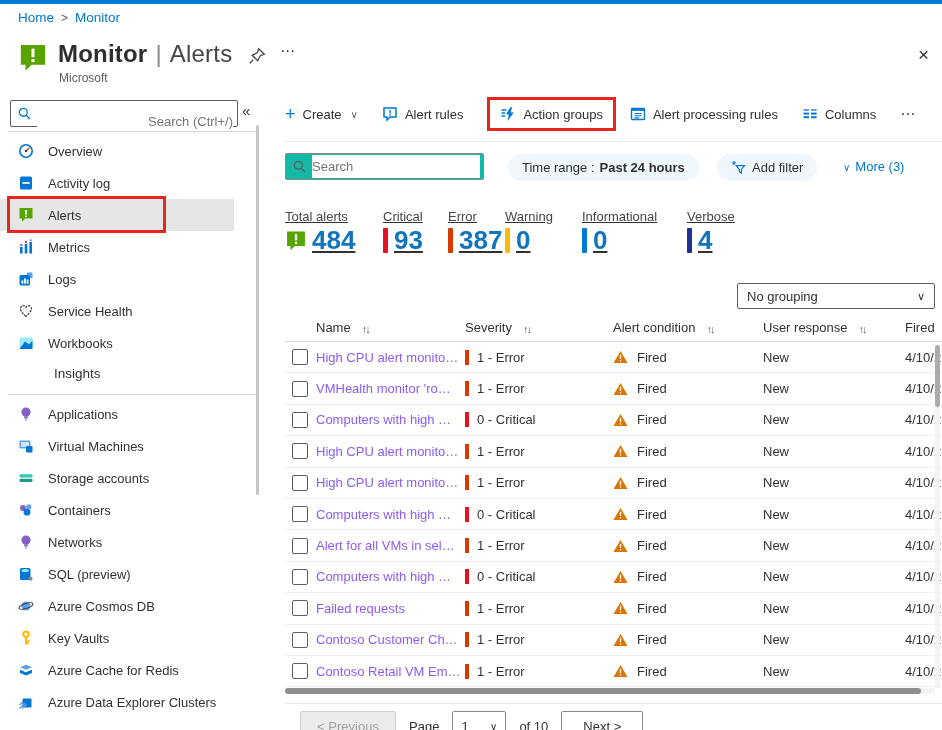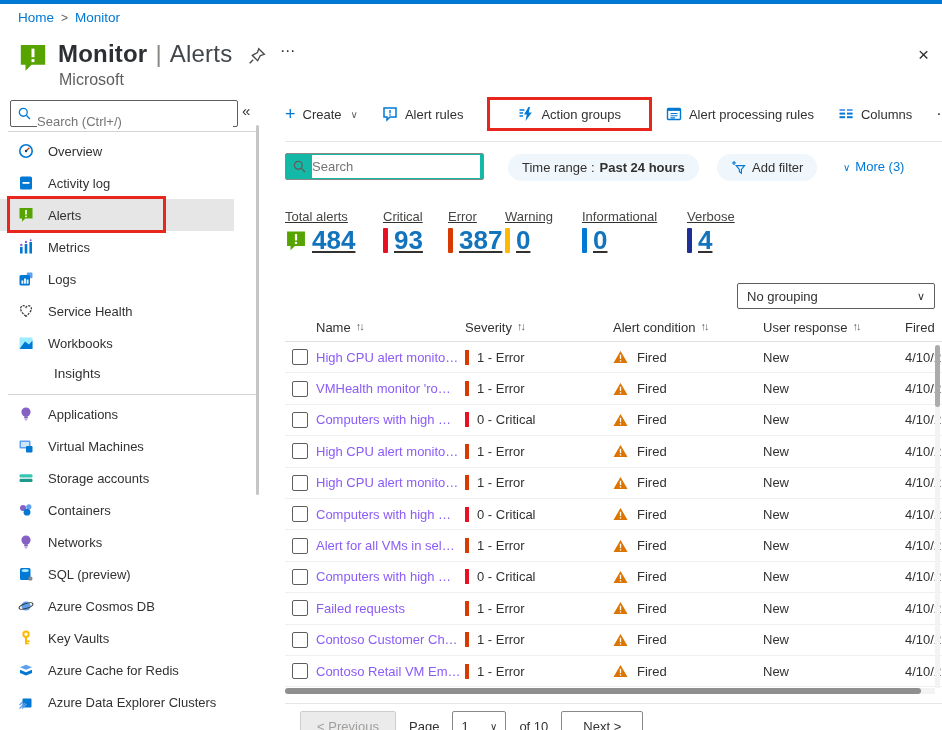--- a/index.html
+++ b/index.html
@@ -13,29 +13,29 @@
 
   
   .breadcrumb { left:18px; top:10px; font-size:13.5px; }
   .breadcrumb a { color:#0078d4; text-decoration:none; cursor:pointer; }
   .crumb-sep { color:#605e5c; margin:0 7px; font-size:12px; }
   .hdr-icon { left:18px; top:43px; width:30px; height:30px; }
   .hdr-title { left:58px; top:40px; font-size:24px; letter-spacing:.2px; white-space:nowrap; }
   .hdr-title .t1 { font-weight:700; color:#2b2f33; }
   .hdr-title .tsep { color:#8a8886; font-weight:300; margin:0 8px; }
   .hdr-title .t2 { font-weight:400; color:#41464b; }
-  .hdr-byline { left:59px; top:71px; font-size:16px; color:#605e5c; }
+  .hdr-byline { left:59px; top:71px; font-size:12px; color:#605e5c; }
   .hdr-pin { left:248px; top:47px; width:18px; height:18px; cursor:pointer; }
   .hdr-more { left:280px; top:42px; color:#323130; font-size:15px; letter-spacing:1px; cursor:pointer; }
   .hdr-close { left:918px; top:44px; font-size:19px; color:#323130; cursor:pointer; }
 
   
   .sidebar { left:0; top:92px; width:270px; height:638px; }
   .sb-search { position:absolute; left:10px; top:8px; width:228px; height:27px; border:1px solid #605e5c; border-radius:2px; background:#fff; }
-  .sb-search input { position:absolute; left:26px; top:1px; width:196px; height:39px; border:0; outline:0; font:13px "Liberation Sans","DejaVu Sans",sans-serif; color:#a16207; }
+  .sb-search input { position:absolute; left:26px; top:1px; width:196px; height:39px; border:0; outline:0; font:13px "Liberation Sans","DejaVu Sans",sans-serif; color:#a16207;text-align:right; }
   .sb-search svg { position:absolute; left:6px; top:5px; width:15px; height:15px; }
   .sb-collapse { position:absolute; left:242px; top:10px; font-size:15px; color:#323130; cursor:pointer; }
   .sb-div { position:absolute; left:8px; right:14px; height:1px; background:#d6d4d2; }
   .sb-nav { position:absolute; left:0; top:43px; width:234px; }
   .sb-nav2 { position:absolute; left:0; top:306px; width:258px; }
   .sb-item { display:flex; align-items:center; height:32px; padding-left:18px; cursor:pointer; }
   .sb-item.sel { background:#e6e6e6; }
   .sb-item svg { width:16px; height:16px; flex:0 0 16px; }
   .sb-item .lbl { margin-left:14px; color:#323130; white-space:nowrap; }
   .sb-section { position:absolute; left:18px; top:274px; font-size:13.5px; color:#323130;margin-left:36px; }
@@ -44,21 +44,21 @@
   
   .anno { border:3px solid #e8261d; background:transparent; pointer-events:none; }
   .anno-alerts { left:7px; top:196px; width:159px; height:37px; z-index:5; }
 
   
   .toolbar { left:285px; top:97px; height:34px; display:flex; align-items:center; white-space:nowrap; }
   .tb-item { display:flex; align-items:center; gap:7px; margin-right:24px; cursor:pointer; color:#323130; }
   .tb-item svg { width:16px; height:16px; }
   .tb-plus { color:#0078d4; font-size:18px; font-weight:400; line-height:16px; }
   .tb-chev { color:#605e5c; font-size:10px; margin-left:2px; }
-  .tb-anno { border:3px solid #e8261d; padding:6px 28px; margin-right:14px; }
+  .tb-anno { border:3px solid #e8261d; padding:6px 10px; margin-right:14px; }
   .tb-more { color:#323130; font-size:15px; letter-spacing:1px; cursor:pointer; }
   .tb-sep { left:285px; top:141px; right:0; height:1px; background:#e8e6e4; }
 
   
   .f-search { left:285px; top:153px; width:199px; height:27px; border:1px solid #8a8886; border-radius:2px; background:#14b8a6; }
   .f-search svg { position:absolute; left:6px; top:5px; width:15px; height:15px; }
   .f-search input { position:absolute; left:26px; top:1px; width:168px; height:23px; border:0; outline:0; font:13px "Liberation Sans","DejaVu Sans",sans-serif; color:#323130; }
   .pill { position:absolute; top:154px; height:27px; background:#eff6fc; border-radius:14px; display:flex; align-items:center; padding:0 14px; cursor:pointer; white-space:nowrap; }
   .pill-time { left:508px; }
   .pill-time .v { font-weight:700; margin-left:5px; }
@@ -76,21 +76,21 @@
   .stat .num { font-size:26px; font-weight:600; color:#1174bd; line-height:27px; }
   .stat svg { width:22px; height:22px; margin-right:5px; }
 
   
   .grouping { left:737px; top:283px; width:198px; height:26px; border:1px solid #605e5c; border-radius:2px; background:#fff;
     display:flex; align-items:center; justify-content:space-between; padding:0 9px; cursor:pointer; }
   .grouping .chev { font-size:11px; color:#323130; }
 
   
   .thead { left:285px; top:314px; right:0; height:27px; display:flex; align-items:center; color:#323130; }
-  .th { display:flex; align-items:flex-start; gap:5px; cursor:pointer; white-space:nowrap; }
+  .th { display:flex; align-items:flex-end; gap:11px; cursor:pointer; white-space:nowrap; }
   .sort { color:#605e5c; font-size:11px; letter-spacing:-2px; }
   .thead-line { left:285px; top:341px; right:0; height:1px; background:#e1dfdd; }
   .rows { left:285px; top:342px; right:0; }
   .trow { display:flex; align-items:center; height:31.4px; border-bottom:1px solid #f0efee; }
   .c-cb { width:24px; padding-left:7px; flex:0 0 31px; display:flex; align-items:center; }
   .cb { width:16px; height:16px; border:1px solid #605e5c; border-radius:2px; background:#fff; cursor:pointer; }
   .c-name { flex:0 0 149px; white-space:nowrap; overflow:hidden; }
   .c-name a { color:#8b5cf6; text-decoration:none; cursor:pointer; }
   .c-sev { flex:0 0 148px; display:flex; align-items:center; white-space:nowrap; }
   .sev-bar { width:4px; height:15px; margin-right:8px; }

